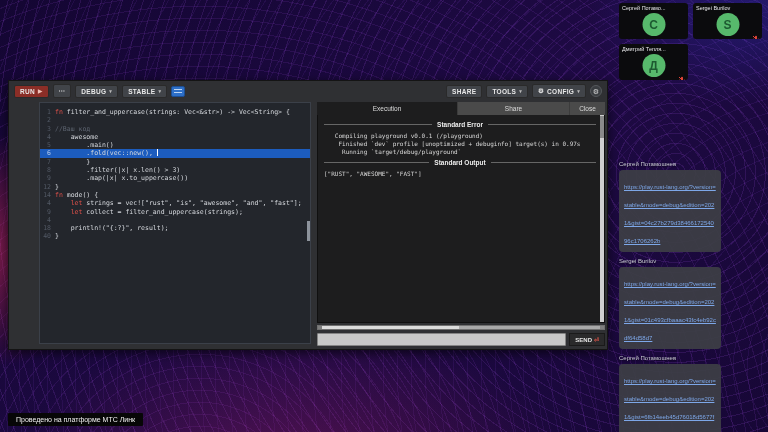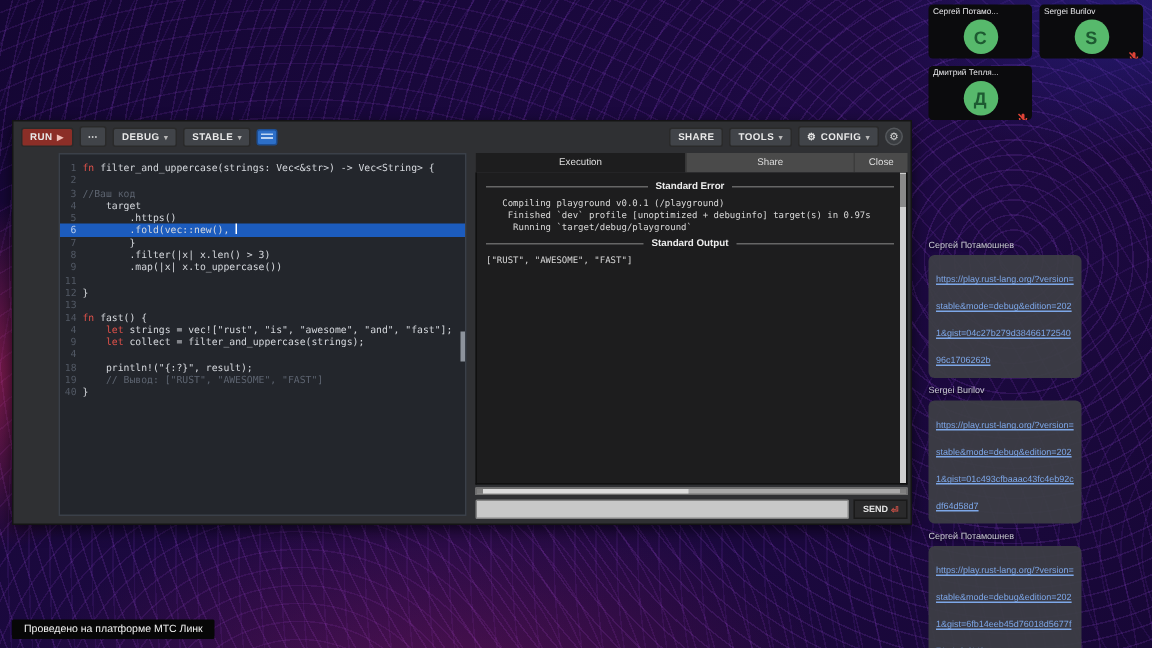--- a/index.html
+++ b/index.html
@@ -143,35 +143,32 @@
     </div>
   </div>
 
   <div class="pg-main">
 
     <div class="editor">
       <div>
           <div class="code-line"><span class="gutter">1</span><span class="kw">fn </span><span class="plain">filter_and_uppercase(strings: Vec&lt;&amp;str&gt;) -&gt; Vec&lt;String&gt; {</span></div>
           <div class="code-line"><span class="gutter">2</span></div>
           <div class="code-line"><span class="gutter">3</span><span class="cm">//Ваш код</span></div>
-          <div class="code-line"><span class="gutter">4</span><span class="plain">    target</span></div>
-          <div class="code-line"><span class="gutter">5</span><span class="plain">        .https()</span></div>
+          <div class="code-line"><span class="gutter">4</span><span class="plain">    awesome</span></div>
+          <div class="code-line"><span class="gutter">5</span><span class="plain">        .main()</span></div>
           <div class="code-line hl"><span class="gutter">6</span><span class="plain">        .fold(vec::new(), </span><span class="cursor"></span></div>
           <div class="code-line"><span class="gutter">7</span><span class="plain">        }</span></div>
           <div class="code-line"><span class="gutter">8</span><span class="plain">        .filter(|x| x.len() &gt; 3)</span></div>
           <div class="code-line"><span class="gutter">9</span><span class="plain">        .map(|x| x.to_uppercase())</span></div>
-          <div class="code-line"><span class="gutter">11</span></div>
           <div class="code-line"><span class="gutter">12</span><span class="plain">}</span></div>
-          <div class="code-line"><span class="gutter">13</span></div>
-          <div class="code-line"><span class="gutter">14</span><span class="kw">fn </span><span class="plain">fast() {</span></div>
+          <div class="code-line"><span class="gutter">14</span><span class="kw">fn </span><span class="plain">mode() {</span></div>
           <div class="code-line"><span class="gutter">4</span><span class="plain">    </span><span class="kw">let </span><span class="plain">strings = vec!["rust", "is", "awesome", "and", "fast"];</span></div>
           <div class="code-line"><span class="gutter">9</span><span class="plain">    </span><span class="kw">let </span><span class="plain">collect = filter_and_uppercase(strings);</span></div>
           <div class="code-line"><span class="gutter">4</span></div>
           <div class="code-line"><span class="gutter">18</span><span class="plain">    println!("{:?}", result);</span></div>
-          <div class="code-line"><span class="gutter">19</span><span class="cm">    // Вывод: ["RUST", "AWESOME", "FAST"]</span></div>
           <div class="code-line"><span class="gutter">40</span><span class="plain">}</span></div>
         </div>
       <div class="ed-scroll"></div>
     </div>
 
     <div class="outpane">
       <div class="tabbar">
         <div class="tab tab-execution">Execution</div>
         <div class="tab tab-share">Share</div>
         <div class="tab tab-close">Close</div>

